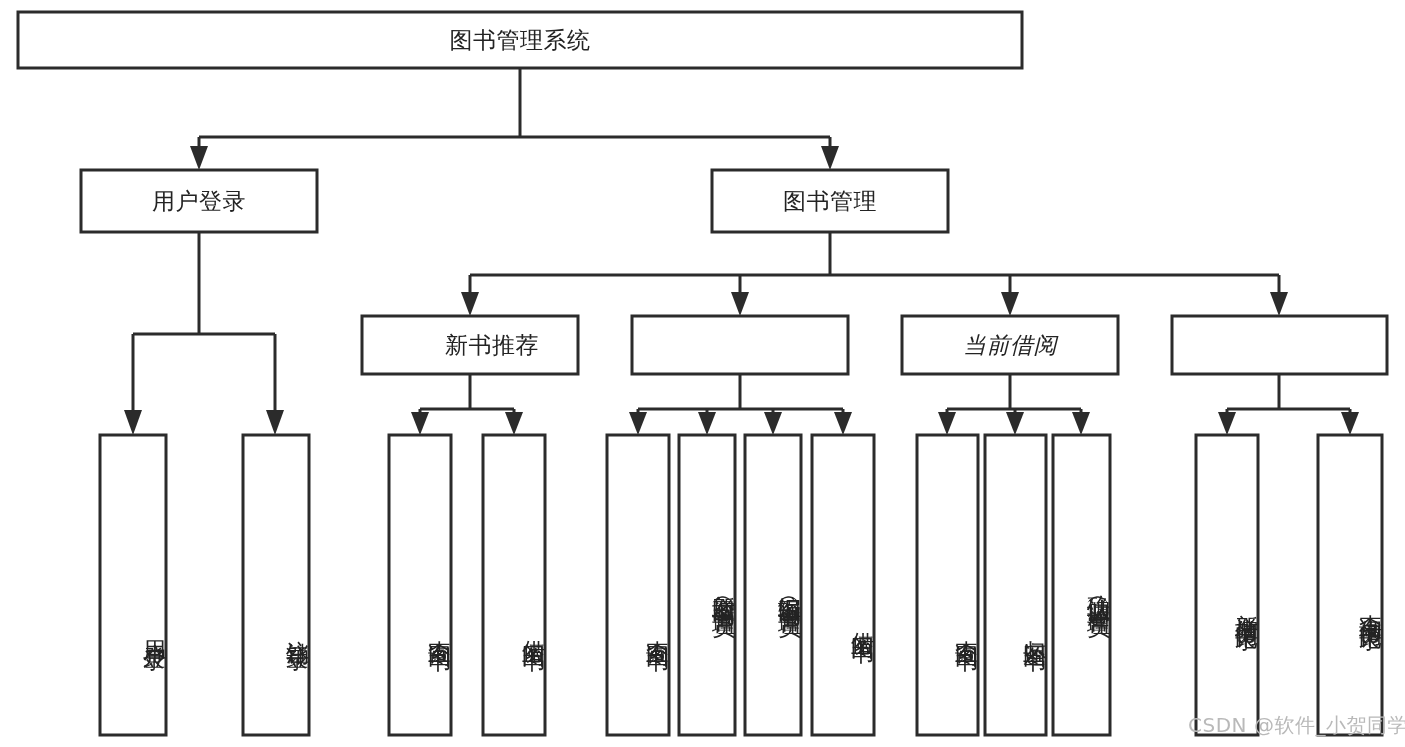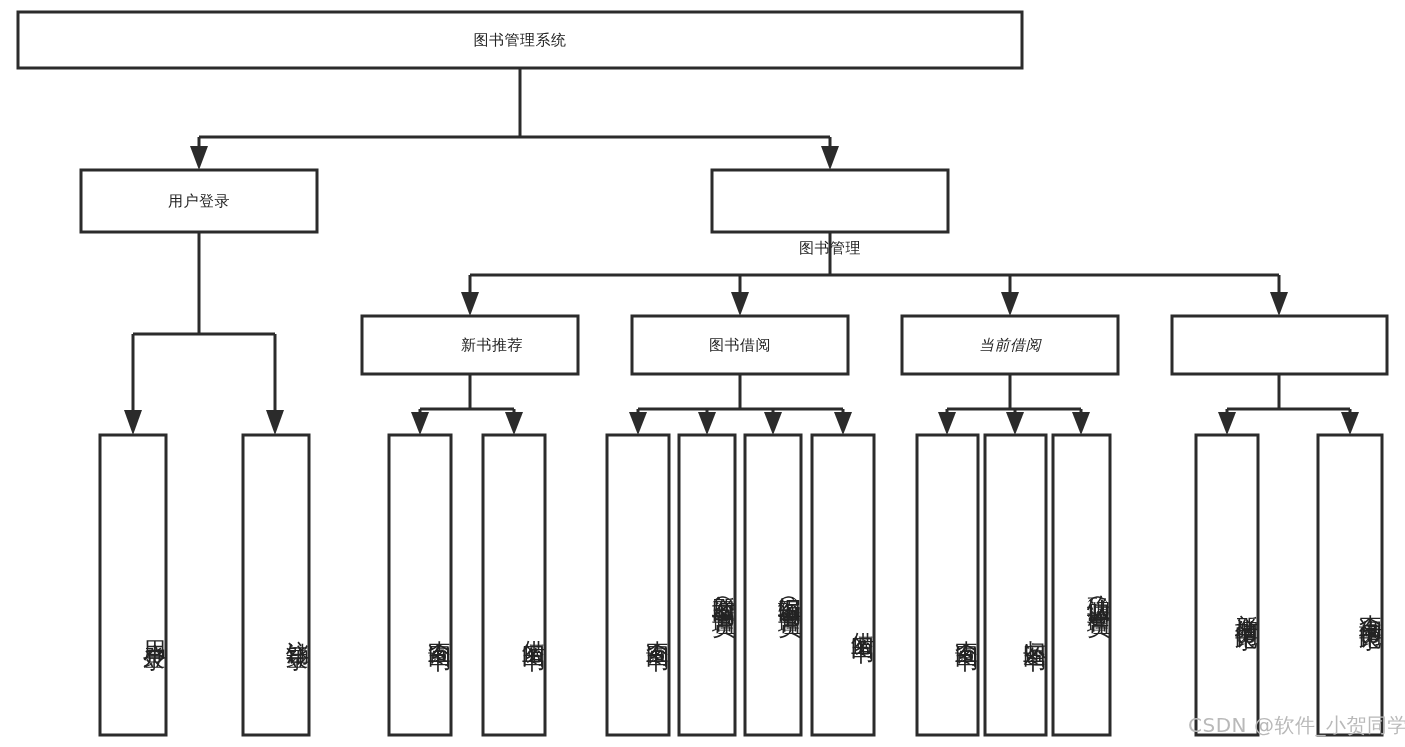--- a/index.html
+++ b/index.html
@@ -44,21 +44,21 @@
   }
   .arrowhead {
     fill: #2b2b2b;
     stroke: none;
   }
   .node-label {
     position: absolute;
     display: flex;
     align-items: center;
     justify-content: center;
-    font-size: 15px;
+    font-size: 23px;
     color: #232323;
     letter-spacing: 0.5px;
     white-space: nowrap;
     pointer-events: none;
   }
   .leaf-label {
     position: absolute;
     display: flex;
     align-items: flex-start;
     justify-content: center;
@@ -183,24 +183,23 @@
     <rect class="leaf-rect" x="917" y="435" width="61" height="300"></rect>
     <rect class="leaf-rect" x="985" y="435" width="61" height="300"></rect>
     <rect class="leaf-rect" x="1053" y="435" width="57" height="300"></rect>
     <rect class="leaf-rect" x="1196" y="435" width="62" height="300"></rect>
     <rect class="leaf-rect" x="1318" y="435" width="64" height="300"></rect>
   </svg>
 
   <div class="node-label" style="left:18px; top:12px; width:1004px; height:56px;">图书管理系统</div>
 
   <div class="node-label" style="left:81px; top:170px; width:236px; height:62px;">用户登录</div>
-  <div class="node-label" style="left:712px; top:170px; width:236px; height:62px;margin-top:47px;">图书管理</div>
+  <div class="node-label" style="left:712px; top:170px; width:236px; height:62px;">图书管理</div>
 
   <div class="node-label" style="left:362px; top:316px; width:260px; height:58px;">新书推荐</div>
-  <div class="node-label" style="left:632px; top:316px; width:216px; height:58px;">图书借阅</div>
   <div class="node-label" style="left:902px; top:316px; width:216px; height:58px;font-style:italic;">当前借阅</div>
 
   <div class="leaf-label" style="left:100px; top:520px; width:66px; height:215px;">用户登录</div>
   <div class="leaf-label" style="left:243px; top:520px; width:66px; height:215px;">注销登录</div>
   <div class="leaf-label" style="left:389px; top:520px; width:62px; height:215px;">查询图书</div>
   <div class="leaf-label" style="left:483px; top:520px; width:62px; height:215px;">借阅图书</div>
   <div class="leaf-label" style="left:607px; top:520px; width:62px; height:215px;">查询图书</div>
   <div class="leaf-label" style="left:679px; top:445px; width:56px; height:290px;">新增图书（管理员）</div>
   <div class="leaf-label" style="left:745px; top:445px; width:56px; height:290px;">编辑图书（管理员）</div>
   <div class="leaf-label" style="left:812px; top:505px; width:62px; height:230px;">借阅图书</div>

